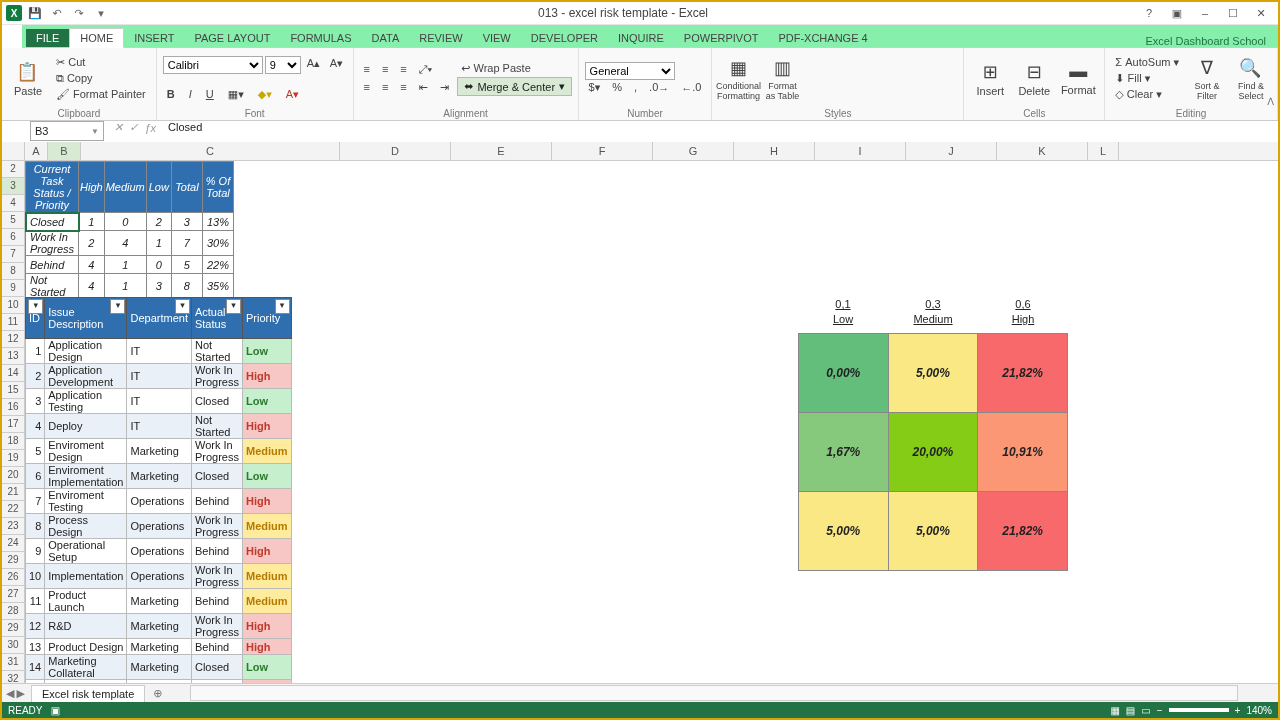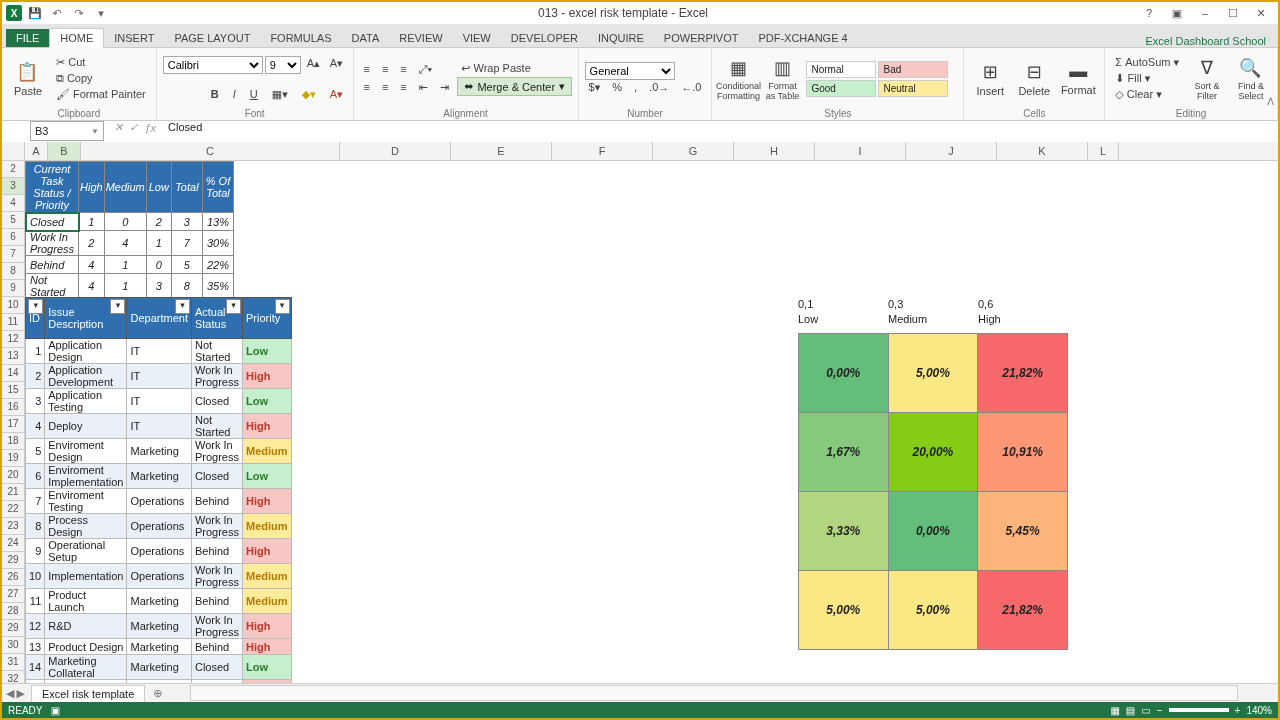--- a/index.html
+++ b/index.html
@@ -6,21 +6,21 @@
   .screen{width:1280px;height:720px;margin:0 auto;background:#fff;position:relative;overflow:hidden;border:2px solid #d9a400;box-sizing:border-box;}
   
   .titlebar{height:22px;background:#fff;display:flex;align-items:center;padding:0 4px;border-bottom:1px solid #e5e5e5;}
   .tb-left{display:flex;align-items:center;gap:4px;}
   .xl-icon{width:16px;height:16px;background:#107c41;display:flex;align-items:center;justify-content:center;color:#fff;font-weight:bold;font-size:10px;border-radius:2px;}
   .qat-btn{width:18px;height:18px;display:flex;align-items:center;justify-content:center;color:#666;font-size:11px;}
   .tb-center{flex:1;text-align:center;color:#444;font-size:12px;}
   .tb-right{display:flex;align-items:center;gap:2px;}
   .win-btn{width:26px;height:18px;display:flex;align-items:center;justify-content:center;color:#555;font-size:11px;}
   
-  .ribbon-tabs{height:22px;background:#e5e5e5;display:flex;align-items:flex-end;padding:0 4px;border-bottom:1px solid #ccc;}
+  .ribbon-tabs{height:22px;background:#86efac;display:flex;align-items:flex-end;padding:0 4px;border-bottom:1px solid #ccc;margin-left:20px;}
   .rtab{padding:3px 10px;font-size:11px;color:#444;text-transform:uppercase;}
   .rtab.file{background:#217346;color:#fff;}
   .rtab.active{border:1px solid #ccc;border-bottom:1px solid #fff;margin-bottom:-1px;background:#fff;}
   .ribbon-right{margin-left:auto;font-size:11px;color:#217346;padding-right:8px;}
   
   .ribbon{height:72px;background:#f9f9f9;border-bottom:1px solid #ccc;display:flex;font-size:11px;}
   .group{border-right:1px solid #e0e0e0;padding:2px 6px 0;display:flex;flex-direction:column;justify-content:space-between;}
   .group-label{font-size:10px;color:#777;text-align:center;padding:1px 0;}
   .g-body{display:flex;align-items:center;gap:4px;flex:1;}
   .big-btn{display:flex;flex-direction:column;align-items:center;justify-content:center;width:40px;gap:2px;color:#444;}
@@ -66,21 +66,21 @@
   .issues td.idc{text-align:right;}
   .pri-low{color:#2d7a2d;font-weight:bold;}
   .pri-med{color:#b57a00;font-weight:bold;}
   .pri-high{color:#c0392b;font-weight:bold;}
   td.p-low{background:#c6efce !important;}
   td.p-med{background:#ffeb9c !important;}
   td.p-high{background:#f6c7c5 !important;}
   
   .heatwrap{position:absolute;top:136px;left:773px;}
   .heathdr{display:flex;}
-  .hh{width:90px;font-size:11px;line-height:15px;}
+  .hh{width:90px;text-align:center;font-size:11px;line-height:15px;text-decoration:underline;}
   .heat{border-collapse:collapse;margin-top:6px;}
   .heat td{width:88px;height:76px;text-align:center;font-style:italic;font-weight:bold;font-size:12px;border:1px solid #888;}
   
   .sheetbar{position:absolute;bottom:16px;left:0;right:0;height:18px;background:#f3f3f3;border-top:1px solid #ccc;display:flex;align-items:center;font-size:11px;}
   .navarr{display:flex;gap:2px;padding:0 4px;color:#777;}
   .stab{padding:2px 10px;border:1px solid #ccc;border-bottom:none;background:#fff;margin-left:2px;}
   .addtab{padding:0 8px;color:#777;}
   .hscroll{flex:1;margin:0 40px 0 20px;height:14px;border:1px solid #ccc;background:#f9f9f9;position:relative;}
   
   .status{position:absolute;bottom:0;left:0;right:0;height:16px;background:#217346;color:#fff;display:flex;align-items:center;font-size:10px;padding:0 6px;justify-content:space-between;}
@@ -136,21 +136,21 @@
         <div class="stack">
           <div class="mini">✂ <span>Cut</span></div>
           <div class="mini">⧉ <span>Copy</span></div>
           <div class="mini">🖌 <span>Format Painter</span></div>
         </div>
       </div>
       <div class="group-label">Clipboard</div>
     </div>
     <div class="group">
       <div class="g-body">
-        <div class="stack" style="gap:13px;align-items:flex-end;">
+        <div class="stack" style="gap:13px;">
           <div style="display:flex;gap:2px;">
             <select class="ribbon-sel" style="width:100px"><option>Calibri</option></select>
             <select class="ribbon-sel" style="width:36px"><option>9</option></select>
             <span class="mini">A▴</span>
             <span class="mini">A▾</span>
           </div>
           <div style="display:flex;gap:6px;">
             <b class="mini">B</b>
             <i class="mini">I</i>
             <u class="mini">U</u>
@@ -204,26 +204,20 @@
     <div class="group" style="flex:1;">
       <div class="g-body">
         <div class="big-btn">
             <span class="ico">▦</span>
             <span style="font-size:9px;line-height:10px;text-align:center">Conditional Formatting</span>
           </div>
         <div class="big-btn">
             <span class="ico">▥</span>
             <span style="font-size:9px;line-height:10px;text-align:center">Format as Table</span>
           </div>
-        <div class="style-grid">
-          <div class="style-cell sc-normal">Normal</div>
-          <div class="style-cell sc-bad">Bad</div>
-          <div class="style-cell sc-good">Good</div>
-          <div class="style-cell sc-neutral">Neutral</div>
-        </div>
       </div>
       <div class="group-label">Styles</div>
     </div>
     <div class="group">
       <div class="g-body">
         <div class="big-btn">
             <span class="ico">⊞</span>
             <span>Insert</span>
           </div>
         <div class="big-btn">
@@ -527,25 +521,20 @@
                   <td style="background:#63be7b">0,00%</td>
                   <td style="background:#f9e883">5,00%</td>
                   <td style="background:#f8696b">21,82%</td>
                 </tr>
                 <tr>
                   <td style="background:#86c97d">1,67%</td>
                   <td style="background:#84cc16">20,00%</td>
                   <td style="background:#fb9774">10,91%</td>
                 </tr>
                 <tr>
-                  <td style="background:#b2d580">3,33%</td>
-                  <td style="background:#63be7b">0,00%</td>
-                  <td style="background:#fbb479">5,45%</td>
-                </tr>
-                <tr>
                   <td style="background:#f9e883">5,00%</td>
                   <td style="background:#f9e883">5,00%</td>
                   <td style="background:#f8696b">21,82%</td>
                 </tr>
               </tbody>
             </table>
         </div>
 
       </div>
     </div>

